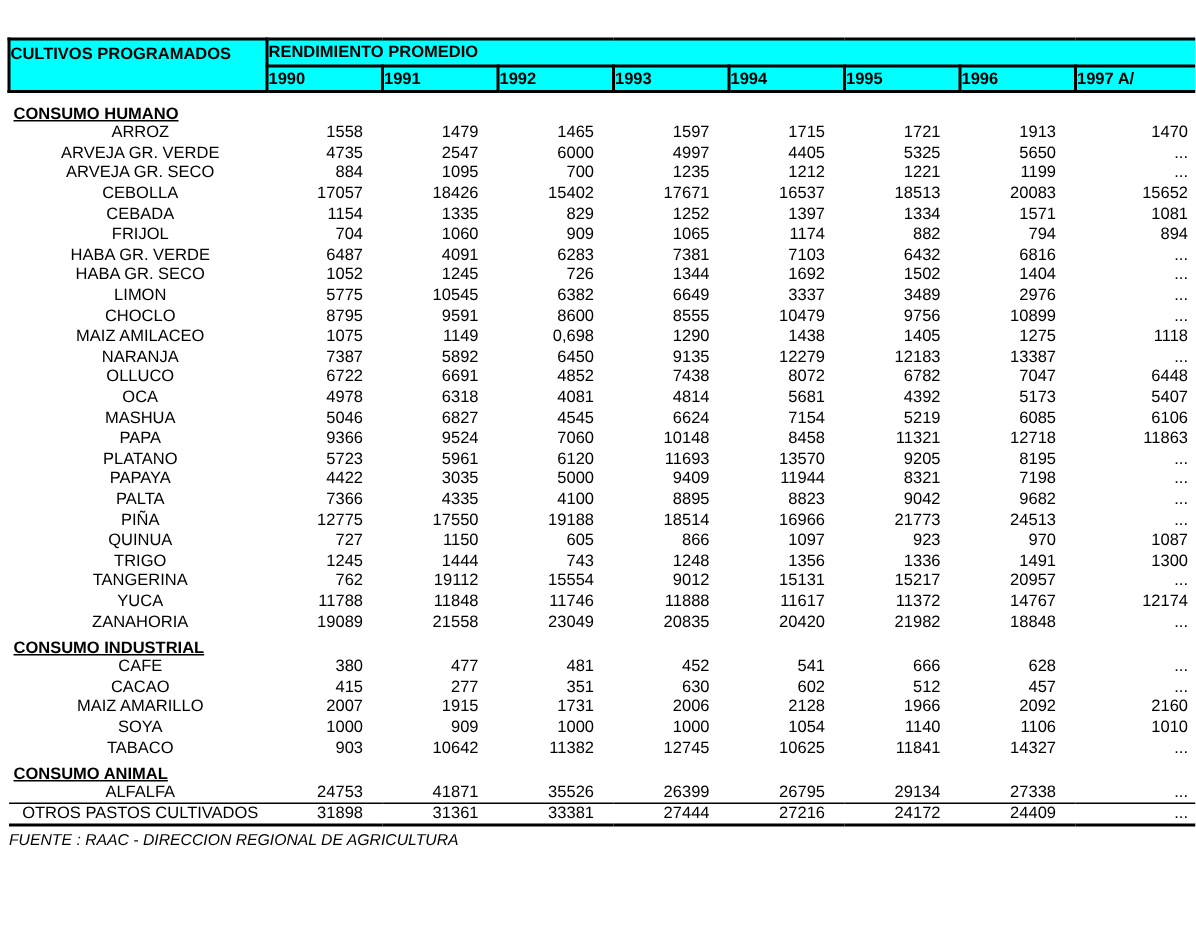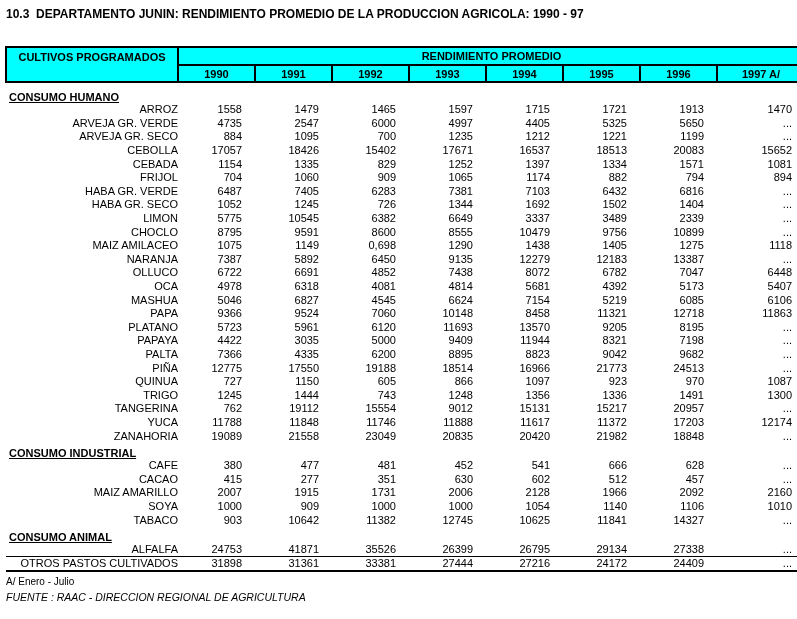--- a/index.html
+++ b/index.html
@@ -36,30 +36,30 @@
     margin: 25px 0 0 5px;
   }
   col.c-crop { width: 172px; }
   col.c-year { width: 77px; }
   col.c-last { width: 88px; }
   th {
     background: var(--header-bg, #00ffff);
     border: 2px solid var(--border-color, #000000);
     font-size: 11px;
     font-weight: bold;
-    text-align: center;
+    text-align: left;
     padding: 0;
   }
   th.corner { vertical-align: top; padding-top: 3px; }
   th.group  { height: 18px; }
   th.year-cell { height: 17px; }
   td { padding: 0; font-size: 11px; }
   tr.crop-row { height: 13.6px; }
   tr.crop-row td { line-height: 13px; white-space: nowrap; }
-  td.crop { padding-left: 3px; text-align: right; }
+  td.crop { padding-left: 3px; text-align: center; }
   td.val  { text-align: right; padding-right: 13px; }
   tr.section-row { height: 16px; }
   tr.section-row.first { height: 21px; }
   tr.section-row td { vertical-align: bottom; padding-left: 3px; }
   .section-name {
     font-weight: bold;
     text-decoration: underline;
     font-size: 11px;
     white-space: nowrap;
     margin-top: 41px;
@@ -77,21 +77,20 @@
     padding: 3px 0 0 6px;
     font-size: 10.5px;
     font-style: italic;
     line-height: 13px;
   }
 </style>
 </head>
 <body>
 
 <div class="page">
-  <div class="title">10.3  DEPARTAMENTO JUNIN: RENDIMIENTO PROMEDIO DE LA PRODUCCION AGRICOLA: 1990 - 97</div>
 
   <table class="data-table">
     <colgroup id="colgroup">
         <col class="c-crop">
         <col class="c-year">
         <col class="c-year">
         <col class="c-year">
         <col class="c-year">
         <col class="c-year">
         <col class="c-year">
@@ -180,21 +179,21 @@
           <td class="val">909</td>
           <td class="val">1065</td>
           <td class="val">1174</td>
           <td class="val">882</td>
           <td class="val">794</td>
           <td class="val">894</td>
         </tr>
         <tr class="crop-row">
           <td class="crop">HABA GR. VERDE</td>
           <td class="val">6487</td>
-          <td class="val">7405</td>
+          <td class="val">4091</td>
           <td class="val">6283</td>
           <td class="val">7381</td>
           <td class="val">7103</td>
           <td class="val">6432</td>
           <td class="val">6816</td>
           <td class="val">...</td>
         </tr>
         <tr class="crop-row">
           <td class="crop">HABA GR. SECO</td>
           <td class="val">1052</td>
@@ -207,21 +206,21 @@
           <td class="val">...</td>
         </tr>
         <tr class="crop-row">
           <td class="crop">LIMON</td>
           <td class="val">5775</td>
           <td class="val">10545</td>
           <td class="val">6382</td>
           <td class="val">6649</td>
           <td class="val">3337</td>
           <td class="val">3489</td>
-          <td class="val">2339</td>
+          <td class="val">2976</td>
           <td class="val">...</td>
         </tr>
         <tr class="crop-row">
           <td class="crop">CHOCLO</td>
           <td class="val">8795</td>
           <td class="val">9591</td>
           <td class="val">8600</td>
           <td class="val">8555</td>
           <td class="val">10479</td>
           <td class="val">9756</td>
@@ -313,21 +312,21 @@
           <td class="val">9409</td>
           <td class="val">11944</td>
           <td class="val">8321</td>
           <td class="val">7198</td>
           <td class="val">...</td>
         </tr>
         <tr class="crop-row">
           <td class="crop">PALTA</td>
           <td class="val">7366</td>
           <td class="val">4335</td>
-          <td class="val">6200</td>
+          <td class="val">4100</td>
           <td class="val">8895</td>
           <td class="val">8823</td>
           <td class="val">9042</td>
           <td class="val">9682</td>
           <td class="val">...</td>
         </tr>
         <tr class="crop-row">
           <td class="crop">PIÑA</td>
           <td class="val">12775</td>
           <td class="val">17550</td>
@@ -372,21 +371,21 @@
           <td class="val">...</td>
         </tr>
         <tr class="crop-row">
           <td class="crop">YUCA</td>
           <td class="val">11788</td>
           <td class="val">11848</td>
           <td class="val">11746</td>
           <td class="val">11888</td>
           <td class="val">11617</td>
           <td class="val">11372</td>
-          <td class="val">17203</td>
+          <td class="val">14767</td>
           <td class="val">12174</td>
         </tr>
         <tr class="crop-row">
           <td class="crop">ZANAHORIA</td>
           <td class="val">19089</td>
           <td class="val">21558</td>
           <td class="val">23049</td>
           <td class="val">20835</td>
           <td class="val">20420</td>
           <td class="val">21982</td>
@@ -472,15 +471,14 @@
           <td class="val">33381</td>
           <td class="val">27444</td>
           <td class="val">27216</td>
           <td class="val">24172</td>
           <td class="val">24409</td>
           <td class="val">...</td>
         </tr>
       </tbody>
   </table>
 
-  <div class="footnote">A/ Enero - Julio</div>
   <div class="source">FUENTE : RAAC - DIRECCION REGIONAL DE AGRICULTURA</div>
 </div>
 
 </body></html>

